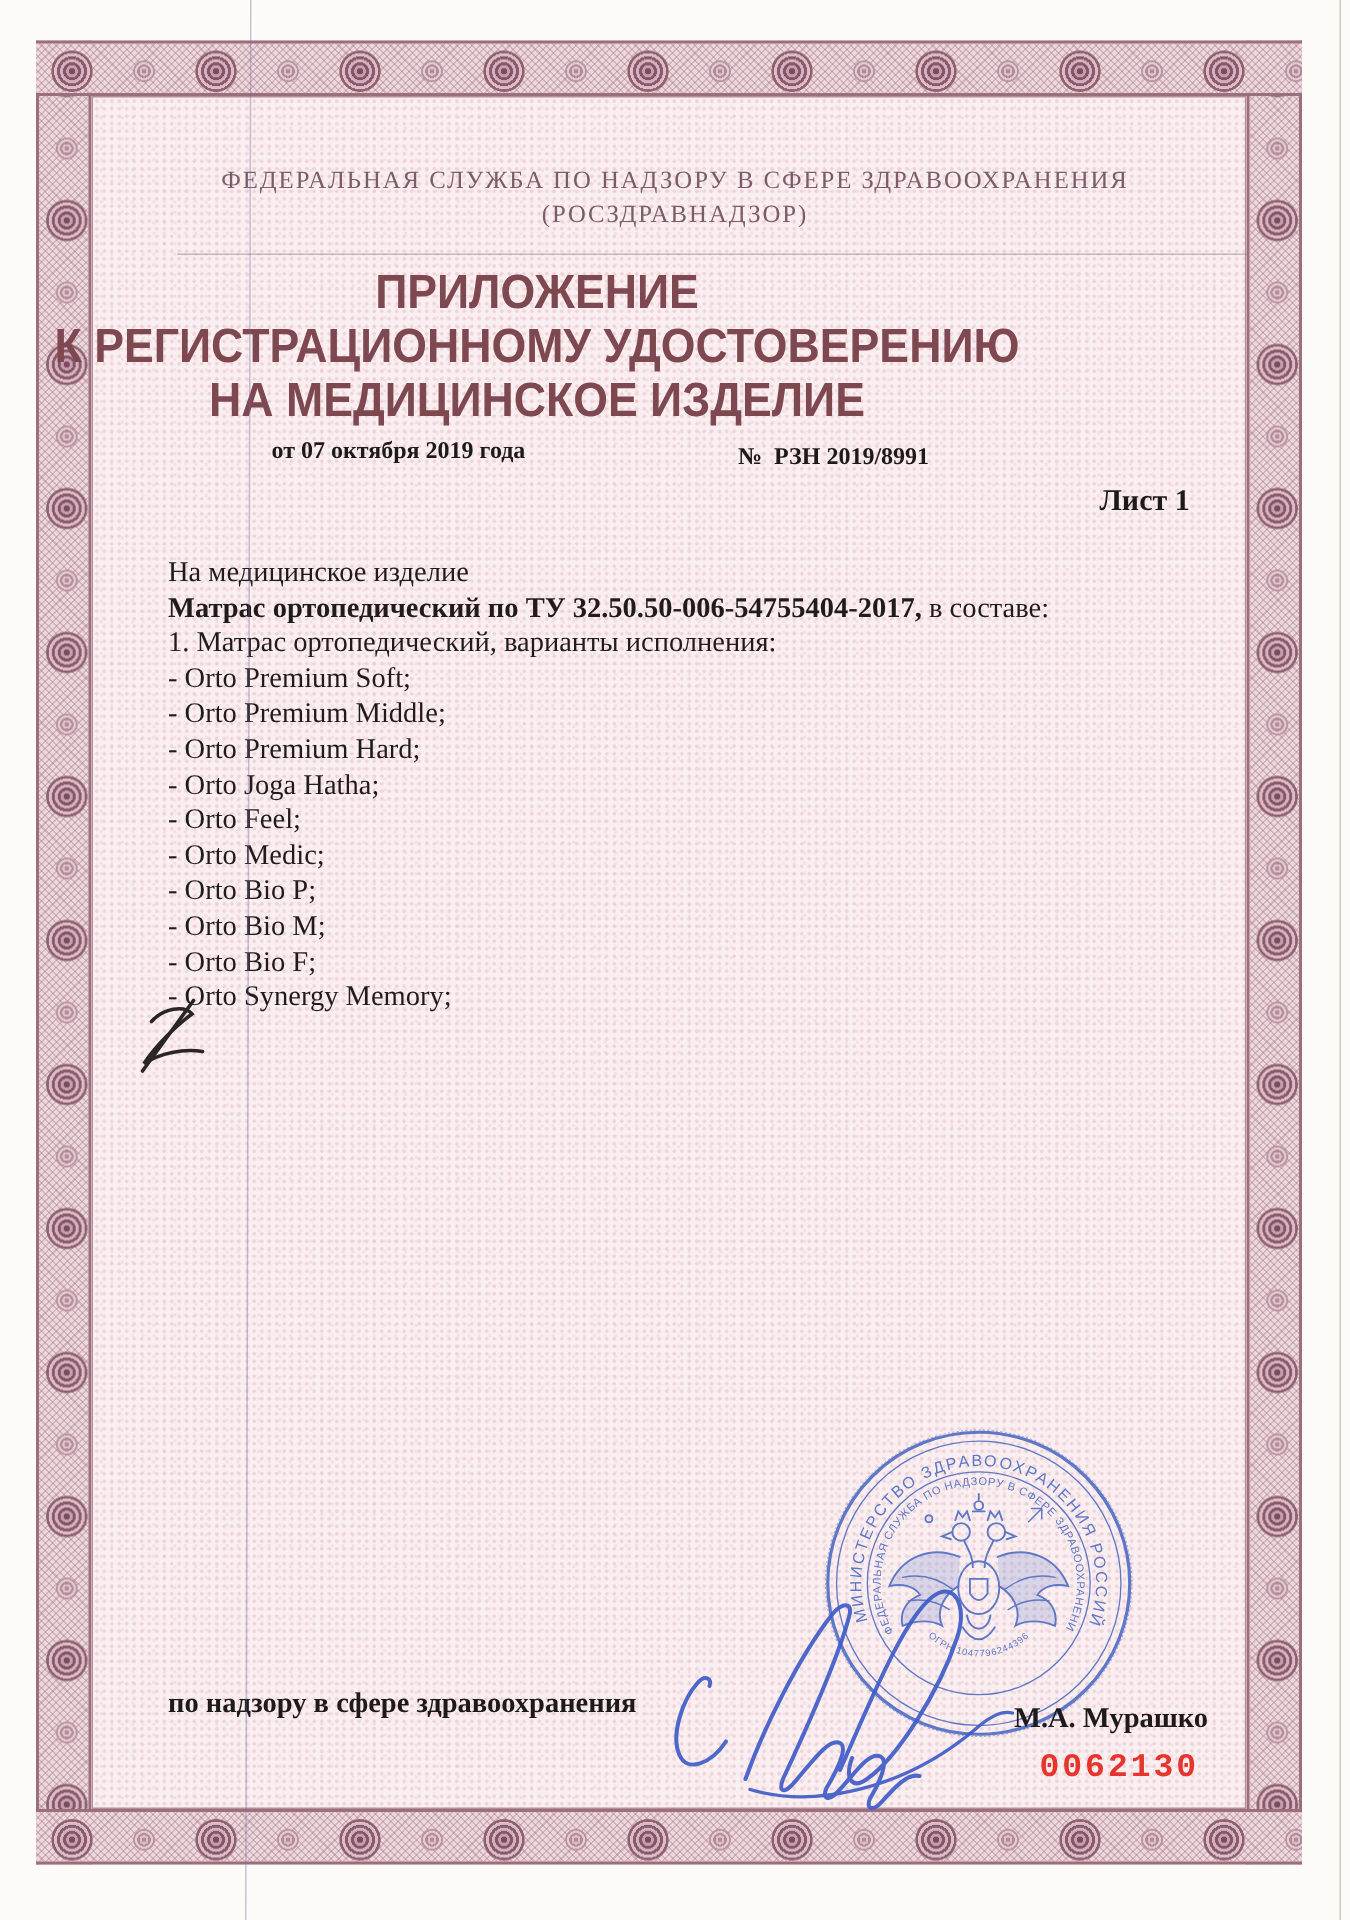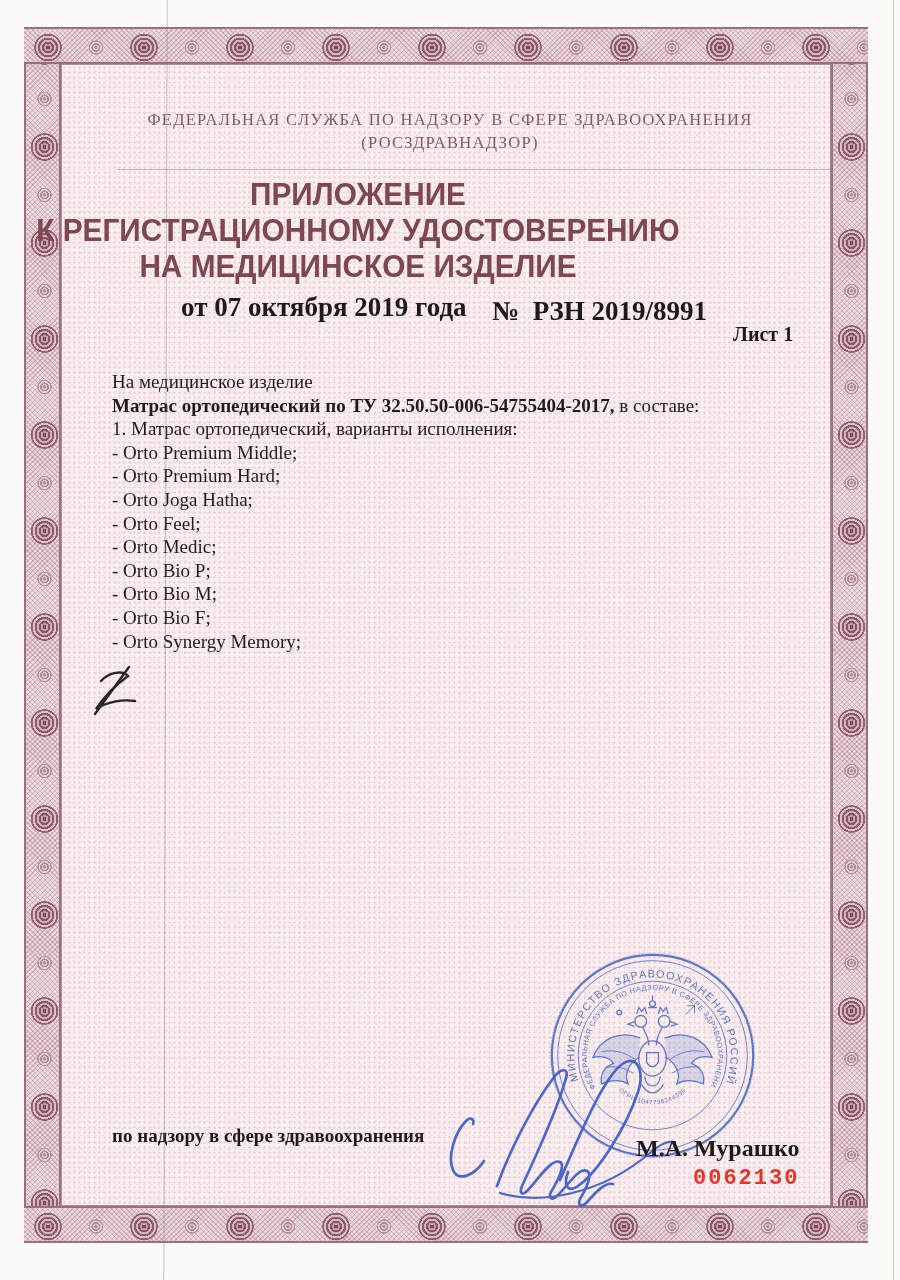--- a/index.html
+++ b/index.html
@@ -51,25 +51,25 @@
   .scan-edge{position:absolute; left:893px; top:0; width:1px; height:1280px;
     background:rgba(150,158,135,.5);}
   
   .abs{position:absolute;}
   .agency{left:0; width:900px; text-align:center; color:#7b5c68;
     font-size:16.5px; letter-spacing:1.3px; font-family:"Liberation Serif",serif;}
   .divider{left:118px; top:169px; width:714px; height:1px; background:rgba(130,118,130,.45);}
   .title{left:0; width:716px; text-align:center; color:#7d484f;
     font-family:"Liberation Sans",sans-serif; font-weight:bold; font-size:32px; line-height:36px;}
   .title span{display:block; transform:scaleX(.93);}
-  .issue{color:#1e1a1b; font-weight:bold; font-size:27px;}
+  .issue{color:#1e1a1b; font-weight:bold; font-size:16px;}
   .sheet{color:#1e1a1b; font-weight:bold; font-size:20px;}
   .body-block{left:112px; top:370px; width:650px; color:#201b1c; font-size:19px; line-height:23.6px;}
   .signer{left:112px; top:1124px; color:#1e1a1b; font-weight:bold; font-size:19px; line-height:24.5px;}
-  .signer-name{left:636px; top:1135px; color:#1e1a1b; font-weight:bold; font-size:24px;}
+  .signer-name{left:676px; top:1135px; color:#1e1a1b; font-weight:bold; font-size:19px;}
   .serial{left:693px; top:1166px; color:#e6352c; font-weight:bold; font-size:22px;
     letter-spacing:2px; font-family:"Liberation Mono",monospace;}
   .seal-wrap{left:545px; top:948px; width:215px; height:215px; opacity:.9;}
   .sig-wrap{left:445px; top:1050px; width:235px; height:165px;}
   .zmark{left:88px; top:662px; width:58px; height:58px;}
 </style>
 </head>
 <body>
 
 <div class="page">
@@ -94,20 +94,21 @@
   <div class="abs issue" style="left:181px; top:292px;">от 07 октября 2019 года</div>
   <div class="abs issue" style="left:492px; top:296px;">
     <span>№</span>&nbsp;&nbsp;<span>РЗН 2019/8991</span>
   </div>
   <div class="abs sheet" style="left:733px; top:323px;">Лист 1</div>
 
   <div class="abs body-block" id="body-block">
       <div>На медицинское изделие</div>
       <div><b>Матрас ортопедический по ТУ 32.50.50-006-54755404-2017,</b> в составе:</div>
       <div>1. Матрас ортопедический, варианты исполнения:</div>
+      <div>- Orto Premium Soft;</div>
       <div>- Orto Premium Middle;</div>
       <div>- Orto Premium Hard;</div>
       <div>- Orto Joga Hatha;</div>
       <div>- Orto Feel;</div>
       <div>- Orto Medic;</div>
       <div>- Orto Bio P;</div>
       <div>- Orto Bio M;</div>
       <div>- Orto Bio F;</div>
       <div>- Orto Synergy Memory;</div>
     </div>

